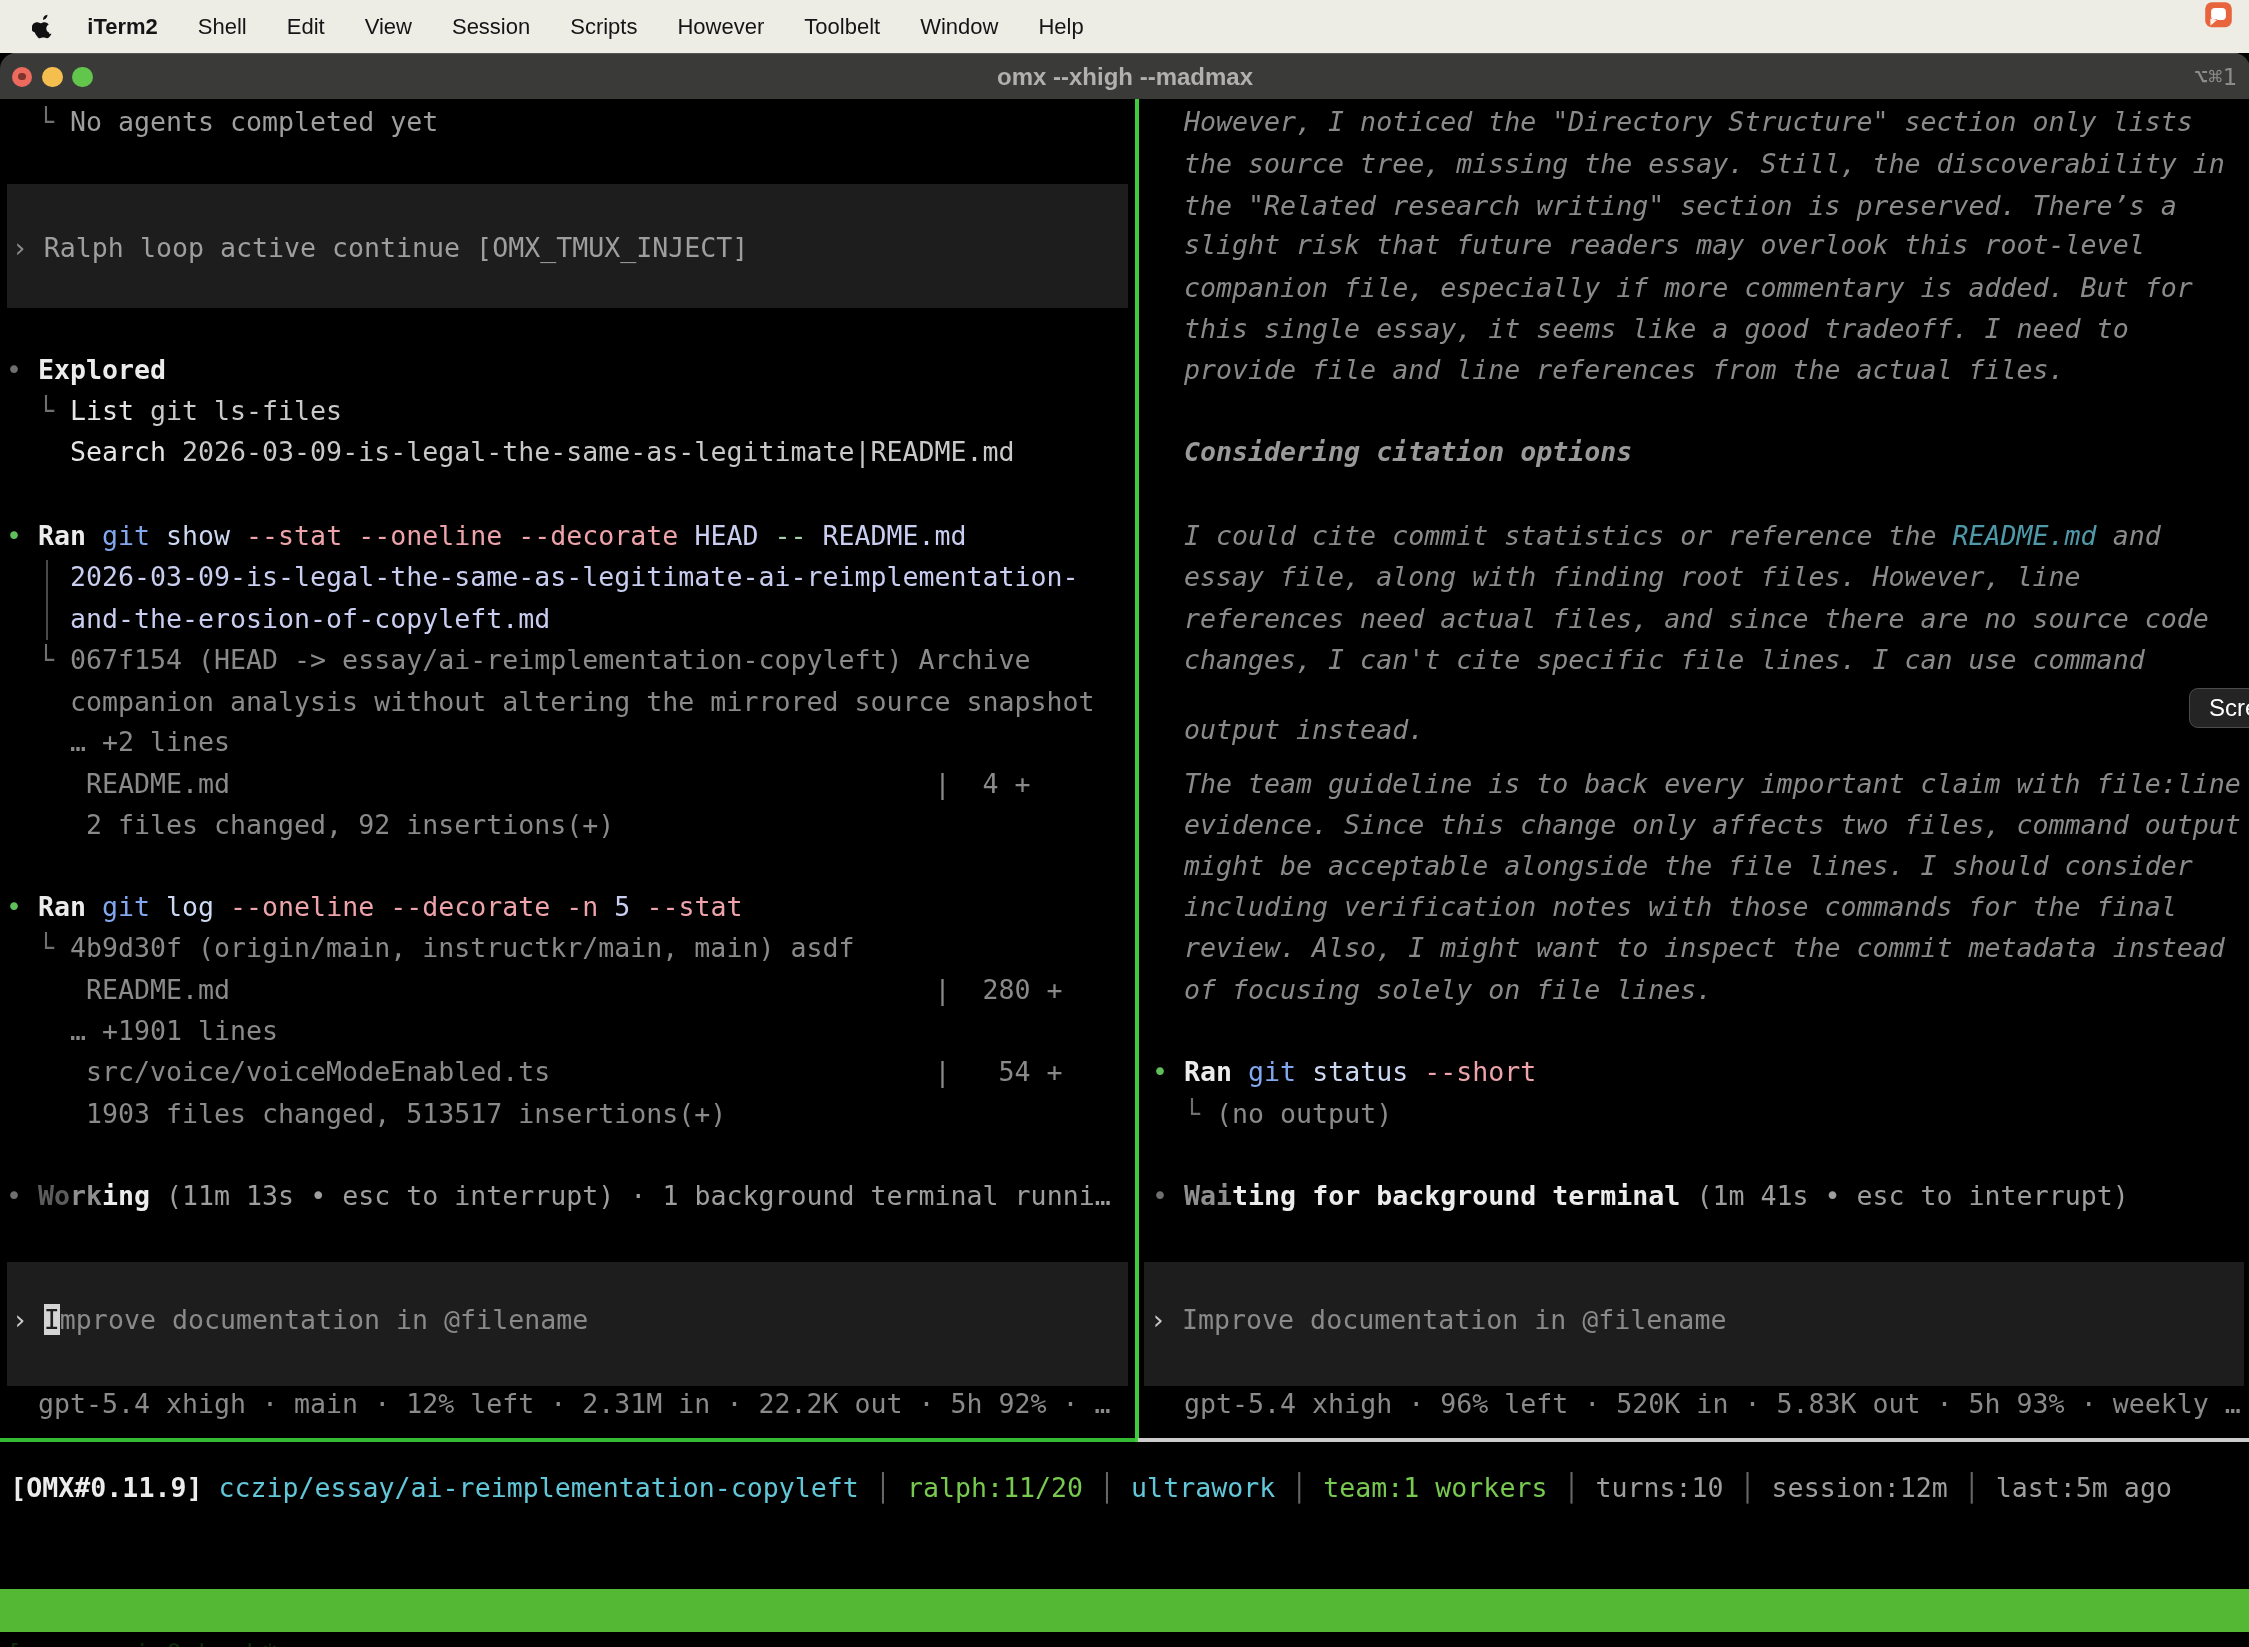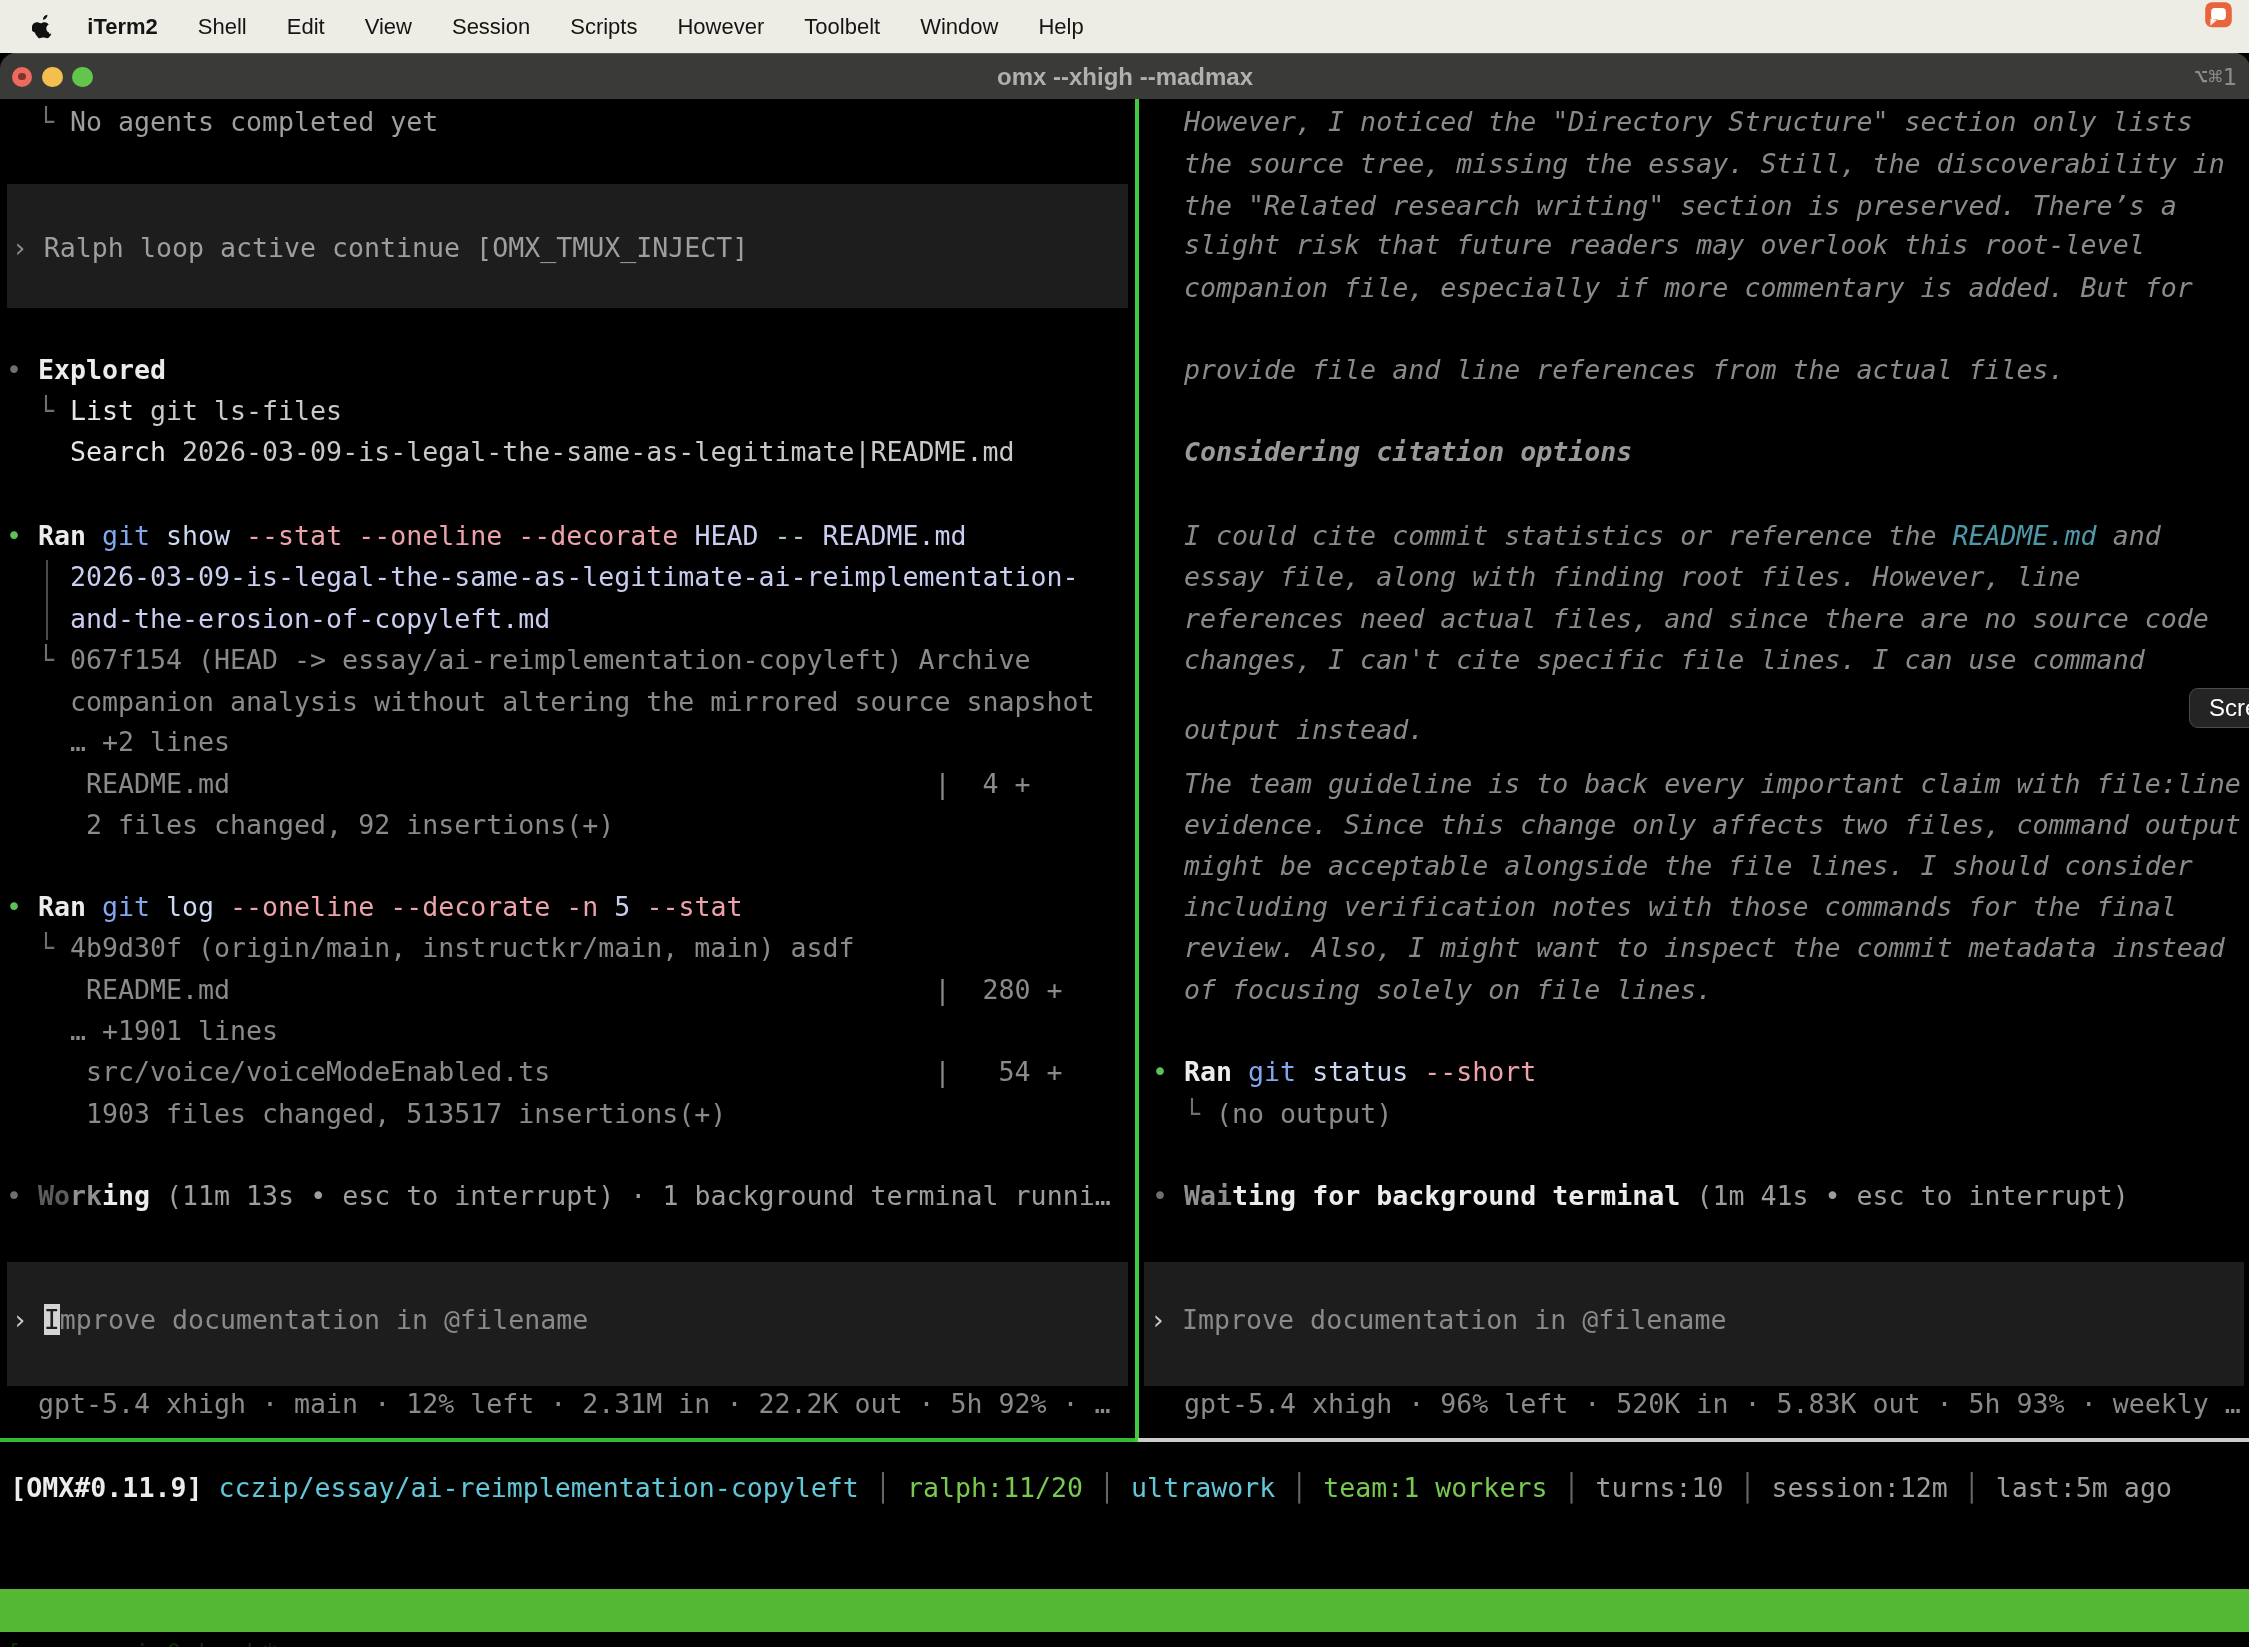--- a/index.html
+++ b/index.html
@@ -206,20 +206,21 @@
         <div class="trow" style="top: 1076px;"><span class="c-dim2">• </span><span class="c-bdim">Wo</span><span class="c-bmid">rk</span><span class="c-b">ing</span><span class="c-gray"> (11m 13s • esc to interrupt) · 1 background terminal runni…</span></div>
         <div class="trow" style="top: 1200px; left: 11.8px;"><span class="c-wht">› </span><span class="c-cursor">I</span><span class="c-dim">mprove documentation in @filename</span></div>
         <div class="trow" style="top: 1284px;"><span class="c-dim">  gpt-5.4 xhigh · main · 12% left · 2.31M in · 22.2K out · 5h 92% · …</span></div>
       </div>
     <div class="pane-host">
         <div class="trow ital" style="top: 2.2px; left: 1184px;"><span class="c-dim">However, I noticed the "Directory Structure" section only lists</span></div>
         <div class="trow ital" style="top: 44px; left: 1184px;"><span class="c-dim">the source tree, missing the essay. Still, the discoverability in</span></div>
         <div class="trow ital" style="top: 86px; left: 1184px;"><span class="c-dim">the "Related research writing" section is preserved. There’s a</span></div>
         <div class="trow ital" style="top: 125px; left: 1184px;"><span class="c-dim">slight risk that future readers may overlook this root-level</span></div>
         <div class="trow ital" style="top: 168px; left: 1184px;"><span class="c-dim">companion file, especially if more commentary is added. But for</span></div>
+        <div class="trow ital" style="top: 209px; left: 1184px;"><span class="c-dim">this single essay, it seems like a good tradeoff. I need to</span></div>
         <div class="trow ital" style="top: 250px; left: 1184px;"><span class="c-dim">provide file and line references from the actual files.</span></div>
         <div class="trow ital" style="top: 332px; left: 1184px;"><span class="c-hdr">Considering citation options</span></div>
         <div class="trow ital" style="top: 416px; left: 1184px;"><span class="c-dim">I could cite commit statistics or reference the </span><span class="c-link">README.md</span><span class="c-dim"> and</span></div>
         <div class="trow ital" style="top: 457px; left: 1184px;"><span class="c-dim">essay file, along with finding root files. However, line</span></div>
         <div class="trow ital" style="top: 499px; left: 1184px;"><span class="c-dim">references need actual files, and since there are no source code</span></div>
         <div class="trow ital" style="top: 540px; left: 1184px;"><span class="c-dim">changes, I can't cite specific file lines. I can use command</span></div>
         <div class="trow ital" style="top: 582px; left: 1184px; margin-top: 28px;"><span class="c-dim">output instead.</span></div>
         <div class="trow ital" style="top: 664px; left: 1184px;"><span class="c-dim">The team guideline is to back every important claim with file:line</span></div>
         <div class="trow ital" style="top: 705px; left: 1184px;"><span class="c-dim">evidence. Since this change only affects two files, command output</span></div>
         <div class="trow ital" style="top: 746px; left: 1184px;"><span class="c-dim">might be acceptable alongside the file lines. I should consider</span></div>

